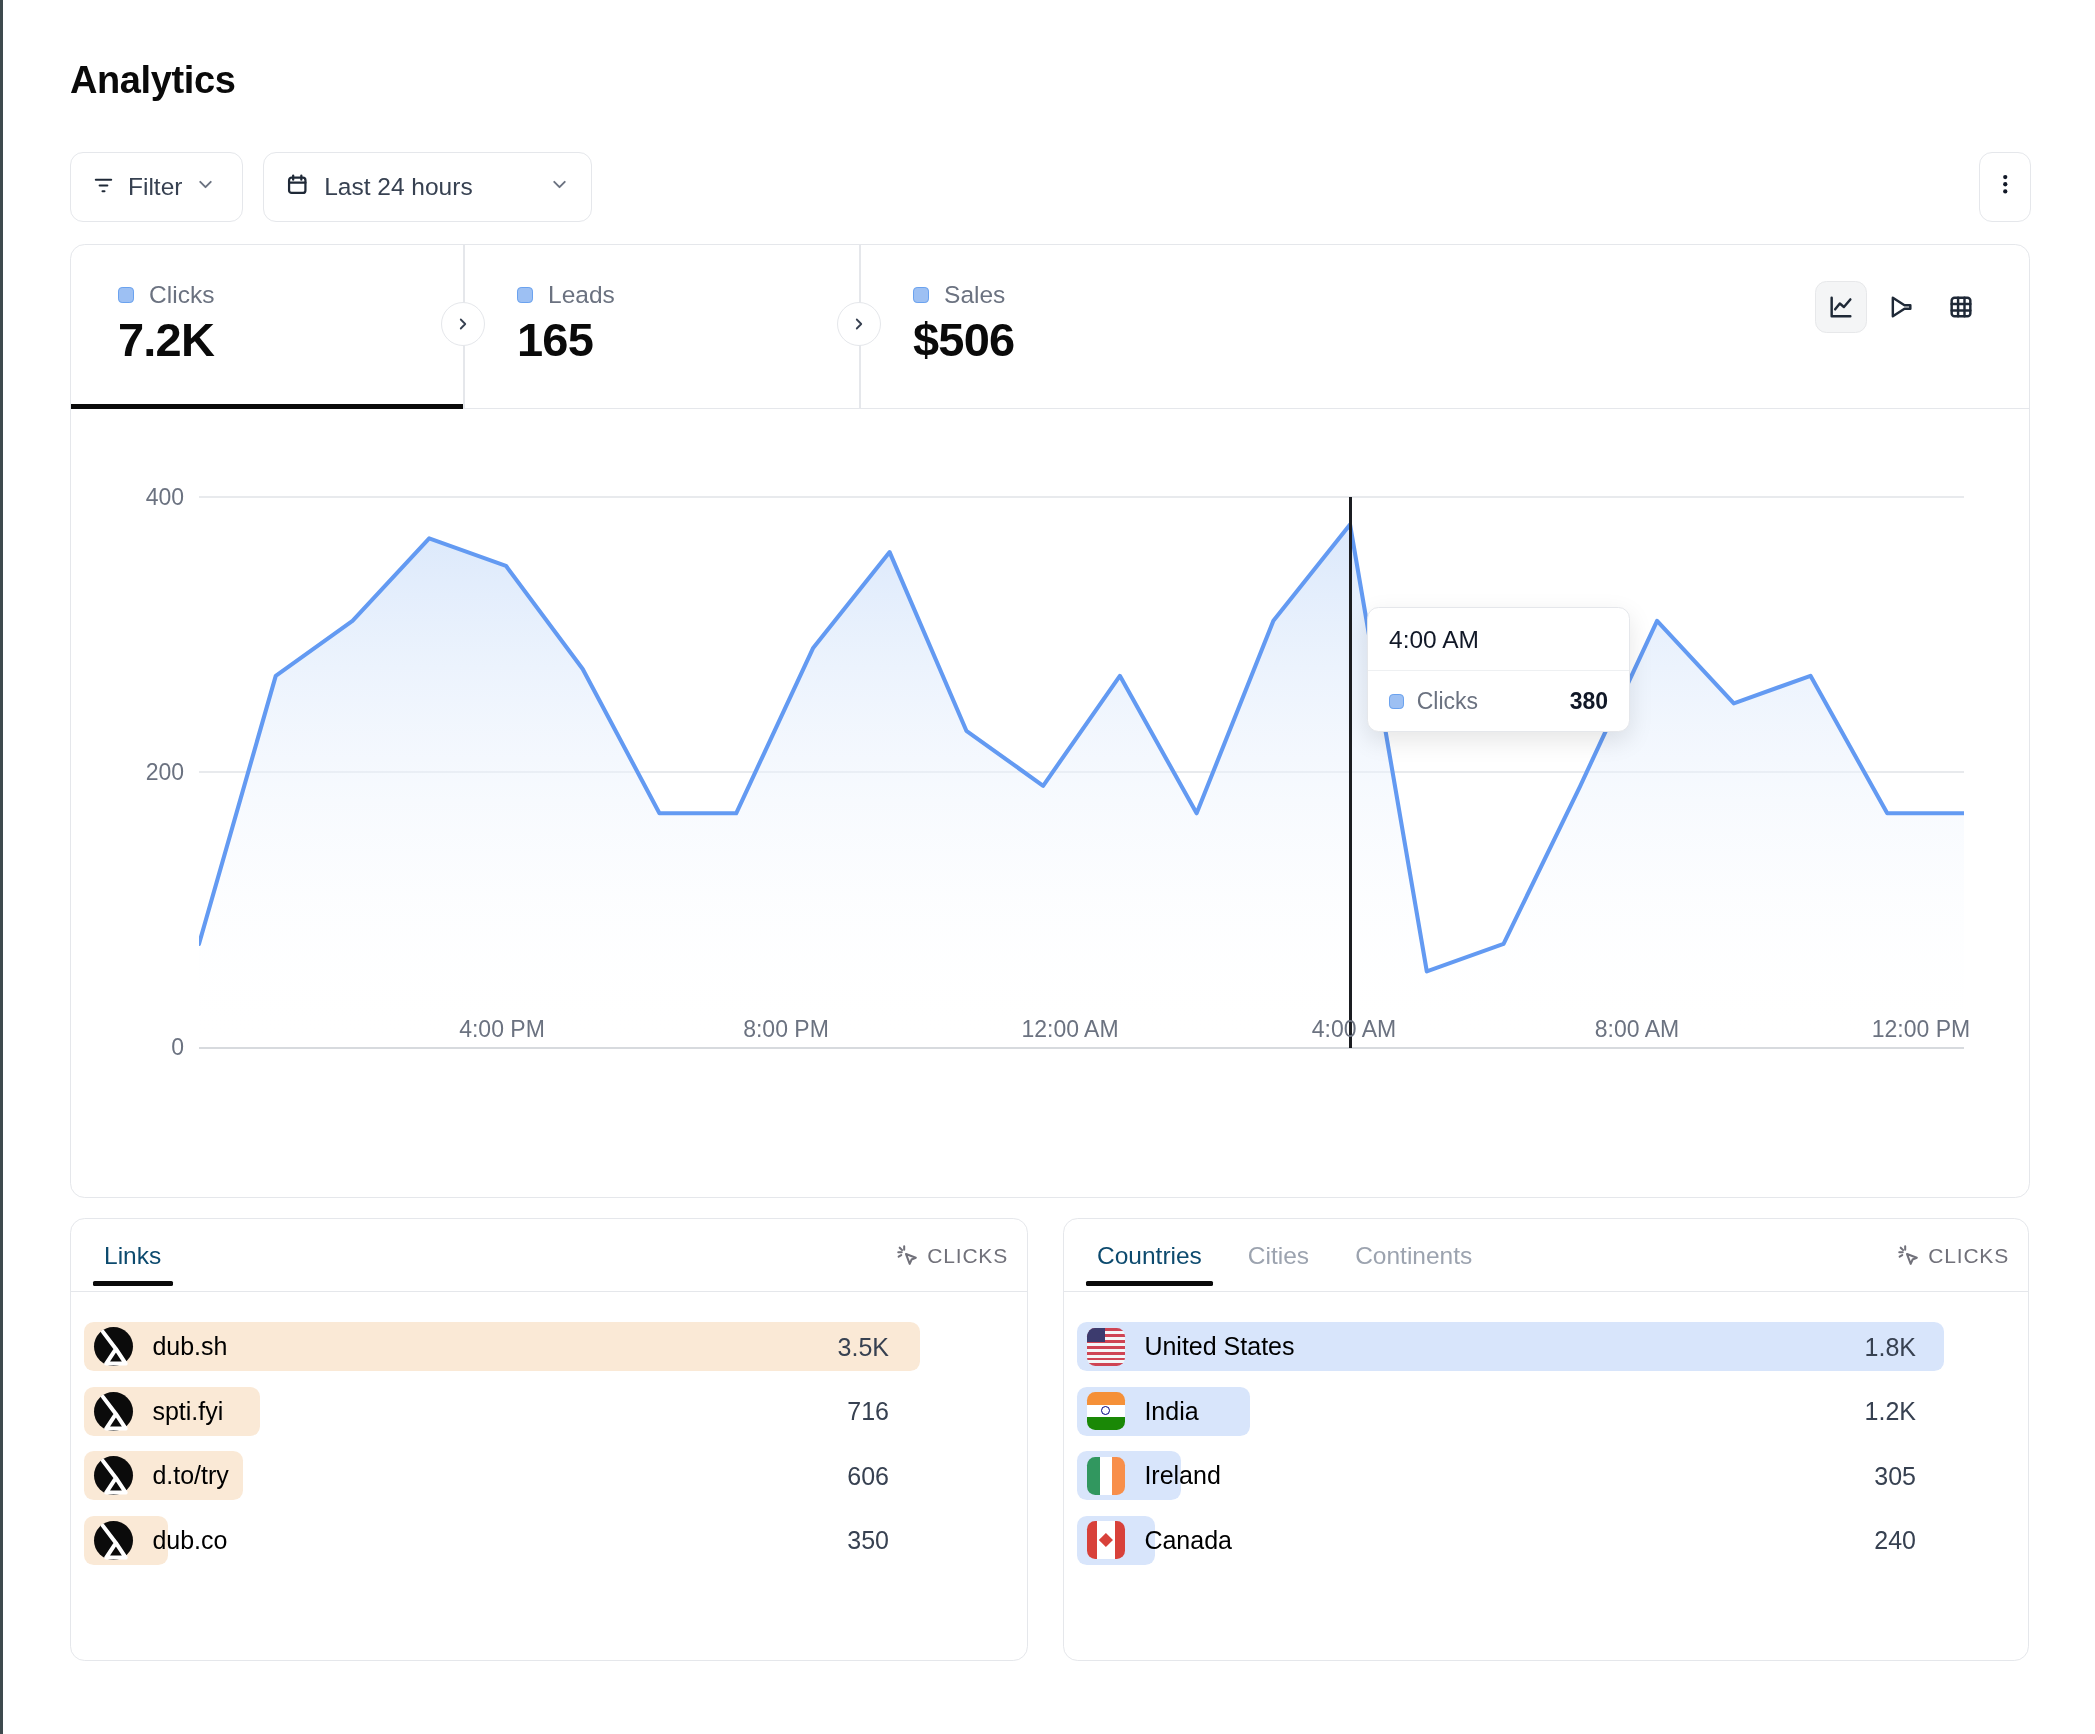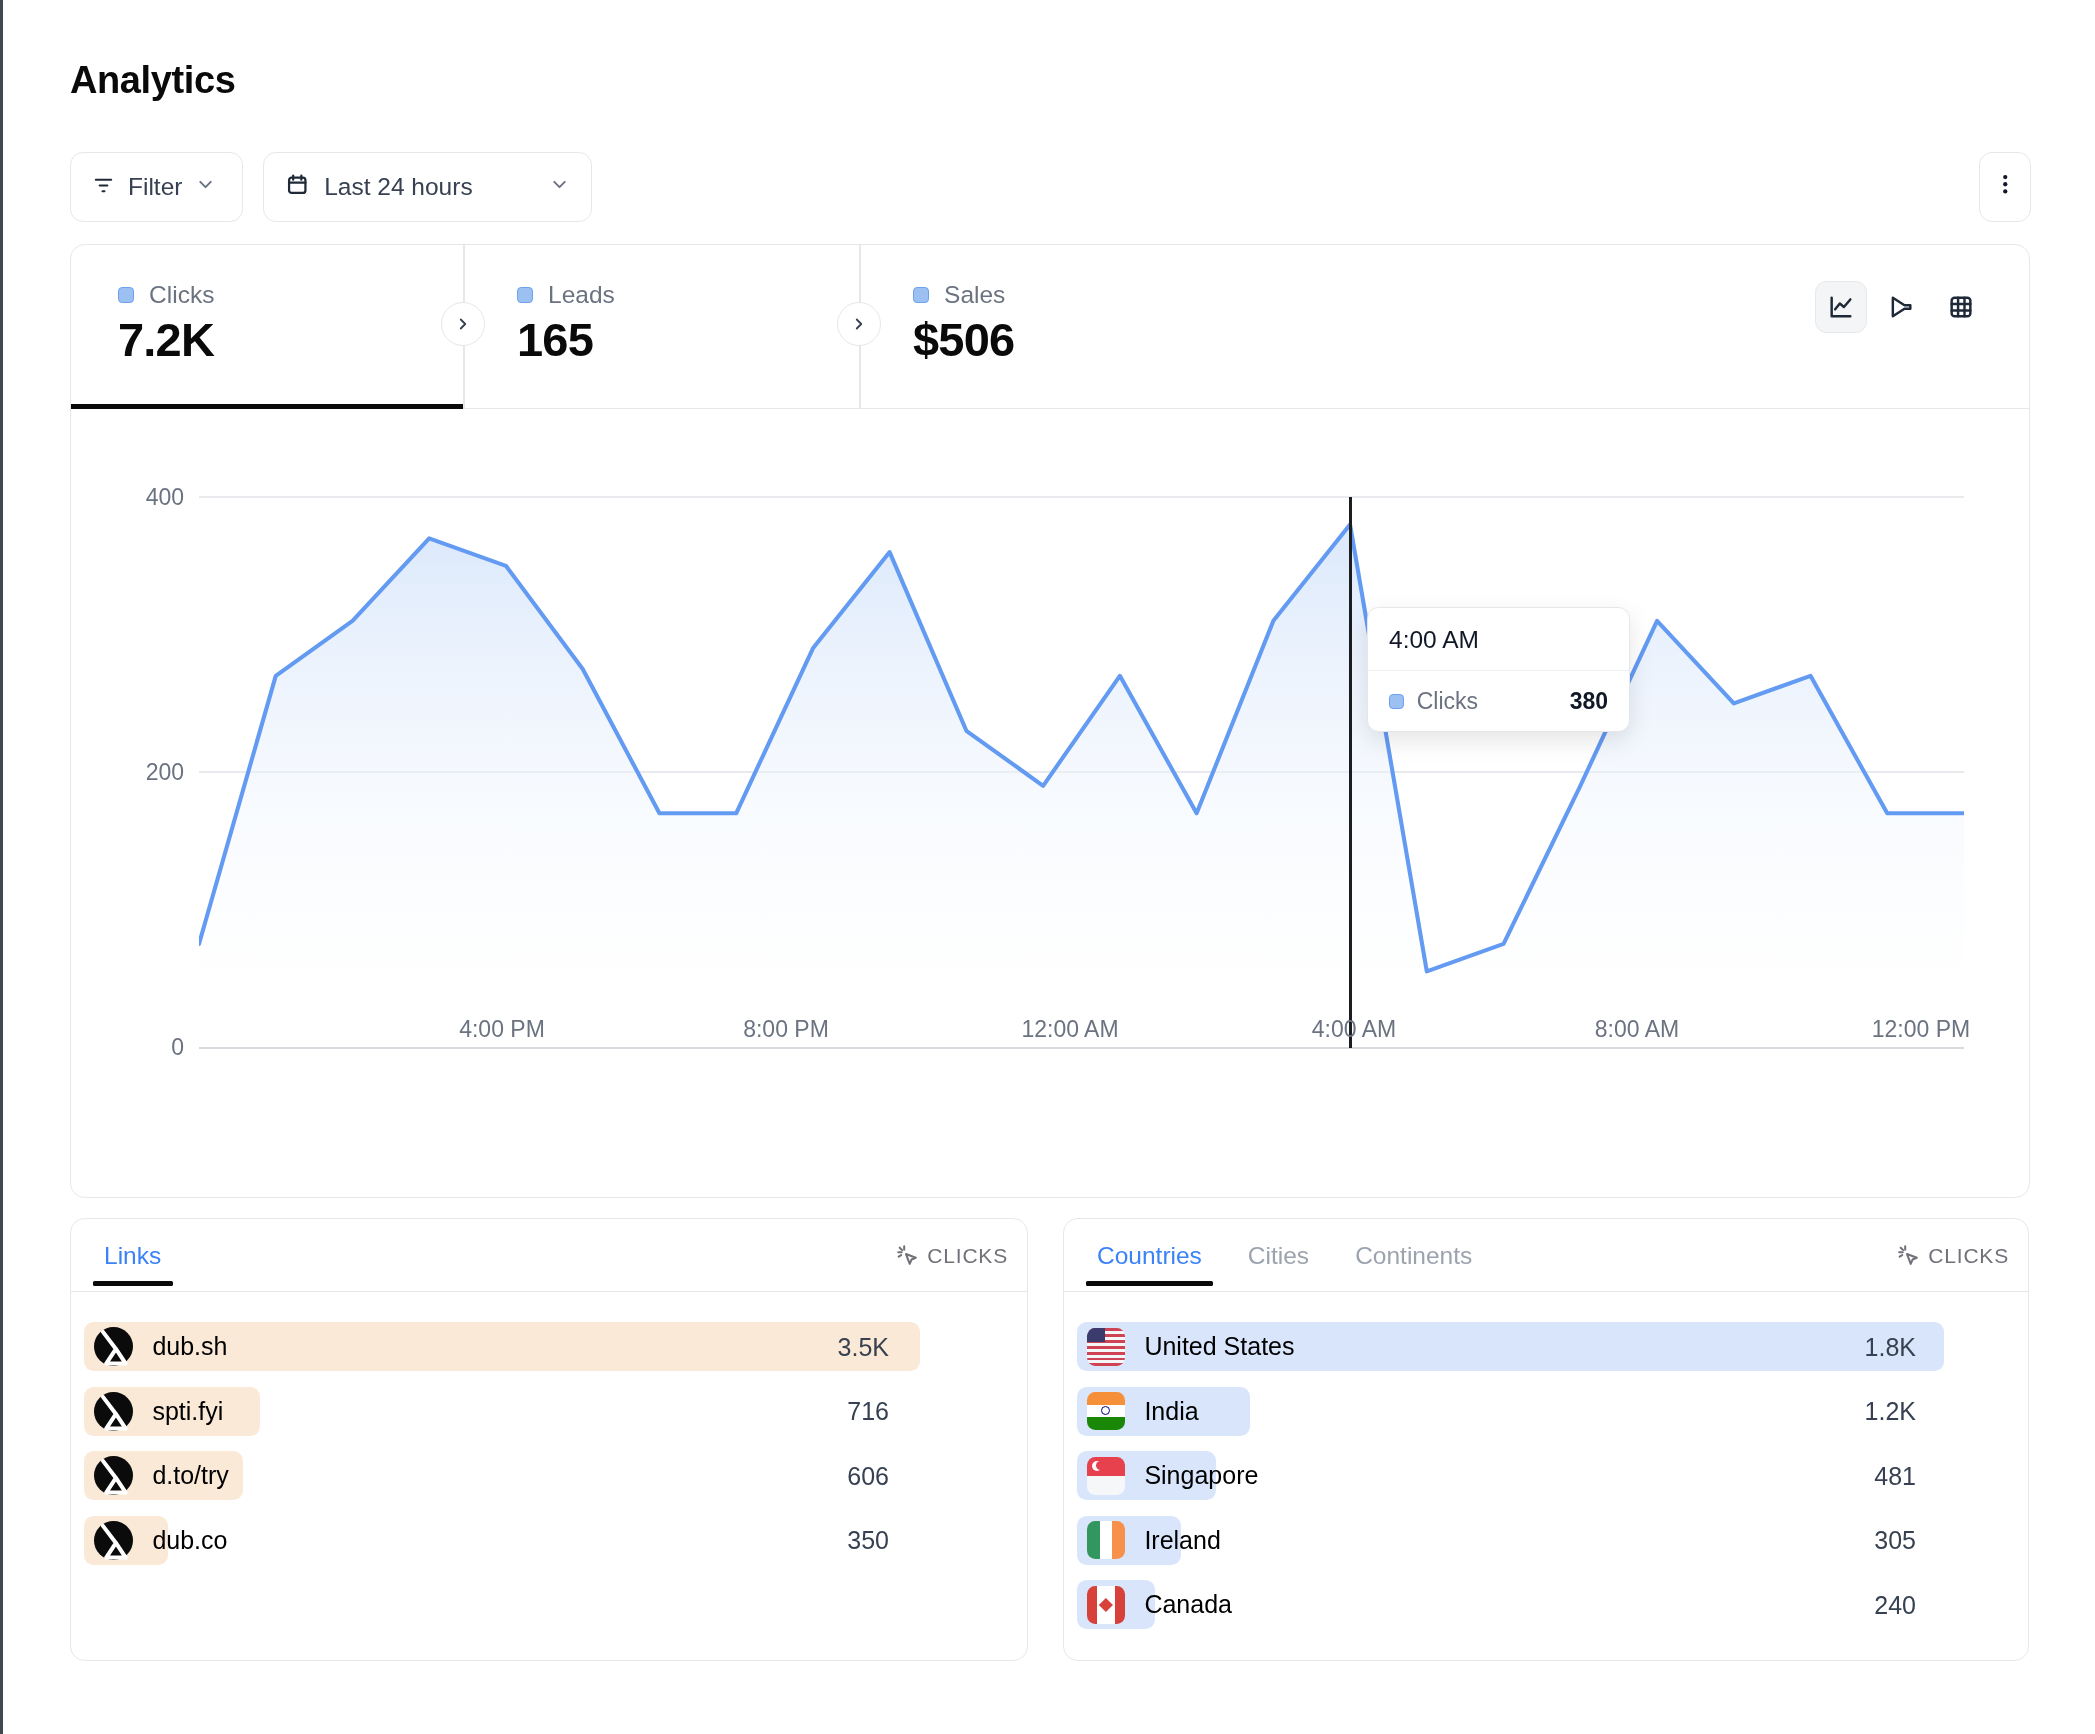--- a/index.html
+++ b/index.html
@@ -51,21 +51,21 @@
   .tooltip-series { font-size:23px; color:#6b7280; }
   .tooltip-value { margin-left:auto; font-size:23px; font-weight:700; color:#111827; }
 
   
   .panel { position:absolute; top:1218px; height:443px; border:1.6px solid #e5e7eb; border-radius:14.7px; background:#fff; }
   .links-panel { left:70px; width:958px; }
   .countries-panel { left:1063px; width:966px;padding-left:16px; }
   .panel-header { position:absolute; left:0; top:0; width:100%; height:73px; border-bottom:1.6px solid #e5e7eb; }
   .panel-tabs { position:absolute; left:33px; top:0; height:73px; display:flex; gap:46px; align-items:center; }
   .panel-tab { font-size:24.5px; color:#9ca3af; font-weight:500; position:relative; height:73px; display:flex; align-items:center; }
-  .panel-tab.active { color:#3b82f6; }
+  .panel-tab.active { color:#0c4a6e; }
   .panel-tab.active::after { content:""; position:absolute; left:-11.5px; right:-11.5px; bottom:6.5px; height:4.1px; background:#0a0a0a; border-radius:1.6px; }
   .metric-header { position:absolute; right:19px; top:0; height:73px; display:flex; align-items:center; gap:8.2px;
     font-size:21px; color:#71717a; font-weight:500; letter-spacing:0.8px; }
   .rowlist { position:absolute; left:13px; top:103px; right:0; }
   .bar-row { position:relative; height:49px; margin-bottom:15.5px; }
   .bar { position:absolute; left:0; top:0; height:49px; border-radius:9.8px; }
   .links-panel .bar { background:#fae9d6; }
   .countries-panel .bar { background:#d8e5fb; }
   .bar-content { position:absolute; left:9.8px; top:0; height:49px; display:flex; align-items:center; gap:19.6px; z-index:2; }
   .row-label { font-size:25px; color:#000000; }
@@ -320,30 +320,20 @@
         <div class="bar" style="width: 20%;"></div>
         <div class="bar-content">
           <span class="flag flag-in">
               <span class="chakra"></span>
             </span>
           <span class="row-label">India</span>
         </div>
         <div class="row-value">1.2K</div>
       </div>
       <div class="bar-row">
-        <div class="bar" style="width: 16%;"></div>
-        <div class="bar-content">
-          <span class="flag flag-sg">
-              <span class="moon"></span>
-            </span>
-          <span class="row-label">Singapore</span>
-        </div>
-        <div class="row-value">481</div>
-      </div>
-      <div class="bar-row">
         <div class="bar" style="width: 12%;"></div>
         <div class="bar-content">
           <span class="flag flag-ie"></span>
           <span class="row-label">Ireland</span>
         </div>
         <div class="row-value">305</div>
       </div>
       <div class="bar-row">
         <div class="bar" style="width: 9%;"></div>
         <div class="bar-content">

